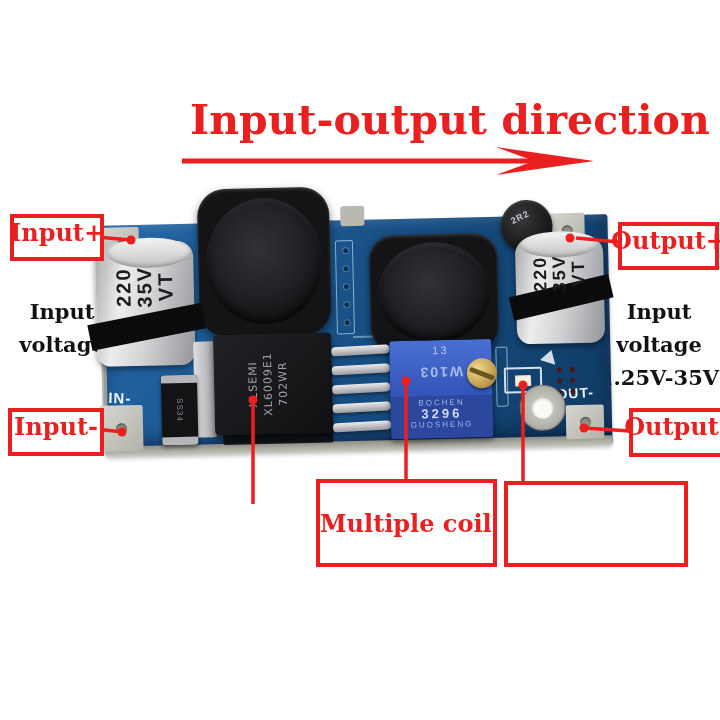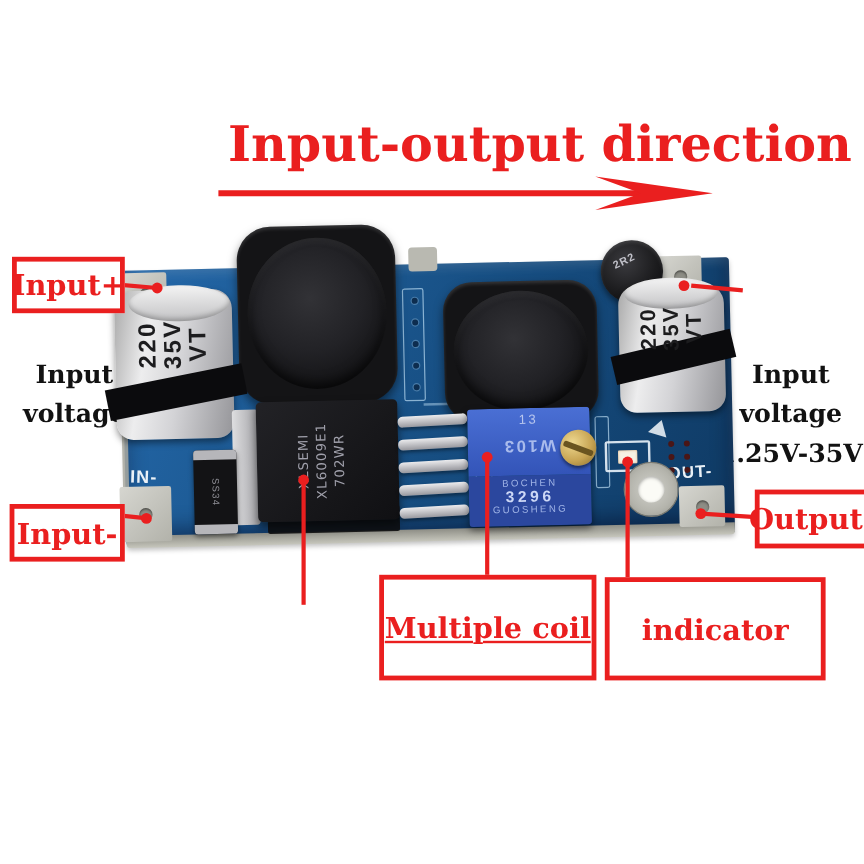--- a/index.html
+++ b/index.html
@@ -22,30 +22,30 @@
 
   
   svg.overlay{left:0;top:0;z-index:5;pointer-events:none;}
   .ann-stroke{stroke:var(--accent-red);fill:none;}
   .ann-fill{fill:var(--accent-red);stroke:none;}
 
   
   .rbox{
     z-index:6;background:#ffffff;border:4px solid var(--accent-red);
     color:var(--accent-red);font-weight:bold;
-    display:flex;align-items:center;justify-content:center;text-align:center;
+    display:flex;align-items:flex-start;justify-content:center;text-align:center;
   }
   .rbox .ln{line-height:35px;}
   .f24{font-size:24px;}
   .box-input-plus {left:10px; top:214px;width:86px; height:39px;}
   .box-output-plus{left:618px;top:222px;width:93px; height:40px;}
-  .box-input-minus{left:8px;  top:408px;width:88px; height:40px;margin-top:12px;}
+  .box-input-minus{left:8px;  top:408px;width:88px; height:40px;}
   .box-output-minus{left:629px;top:408px;width:87px;height:41px;}
   .box-chip       {left:207px;top:503px;width:90px; height:38px;}
-  .box-multicoil  {left:316px;top:479px;width:173px;height:80px;flex-direction:column;text-decoration:underline;}
+  .box-multicoil  {left:316px;top:479px;width:173px;height:80px;flex-direction:column;}
   .box-working    {left:504px;top:481px;width:176px;height:78px;flex-direction:column;}
 
   
   .vcap{
     color:var(--ink);font-weight:bold;font-size:21px;line-height:33px;
     text-align:center;width:124px;
   }
   .vcap-in {left:0px;  top:295px;}
   .vcap-out{left:597px; top:295px;}
 
@@ -314,31 +314,33 @@
     <circle cx="122" cy="432" r="4.5" class="ann-fill"></circle>
     <circle cx="584" cy="428" r="4.5" class="ann-fill"></circle>
     <circle cx="253" cy="400" r="4.5" class="ann-fill"></circle>
     <circle cx="406" cy="381" r="4.5" class="ann-fill"></circle>
     <circle cx="523" cy="385" r="4.5" class="ann-fill"></circle>
   </svg>
 
   <div class="abs rbox f24 box-input-plus">
       <span>Input+</span>
     </div>
+  <div class="abs rbox f24 box-output-plus">
+      <span>Output+</span>
+    </div>
   <div class="abs rbox f24 box-input-minus">
       <span>Input-</span>
     </div>
   <div class="abs rbox f24 box-output-minus">
       <span>Output-</span>
     </div>
   <div class="abs rbox f24 box-multicoil">
     <div class="ln">Multiple coil</div>
   </div>
   <div class="abs rbox f24 box-working">
-    <div class="ln">indicator</div>
   </div>
 
   <div class="abs vcap vcap-in">
     <div>Input voltage</div>
   </div>
   <div class="abs vcap vcap-out">
     <div>Input voltage</div>
     <div>1.25V-35V</div>
   </div>
 

